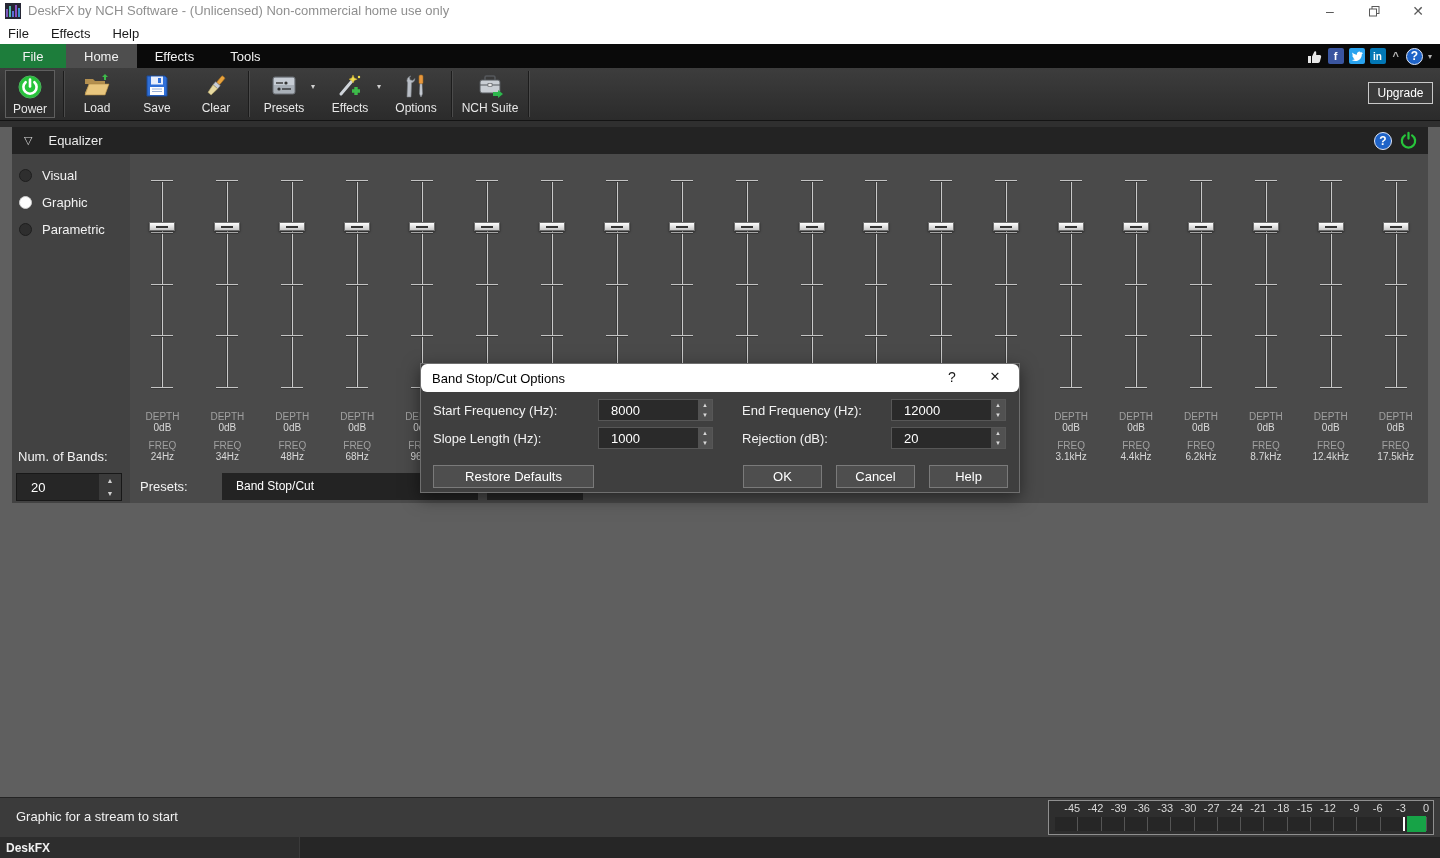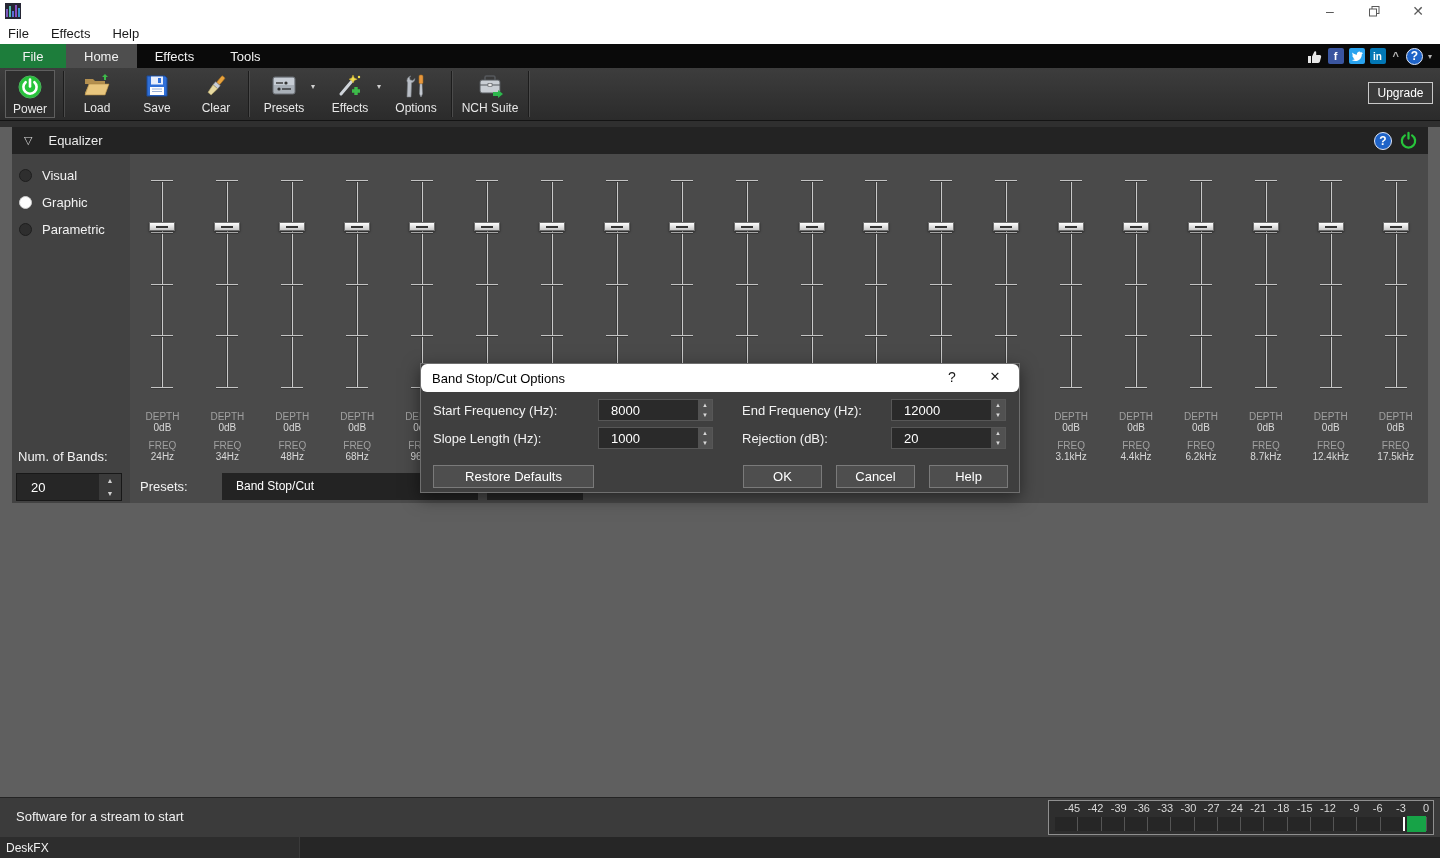--- a/index.html
+++ b/index.html
@@ -130,38 +130,39 @@
   .meter-labels { position:absolute; left:8px; top:1px; right:4px; height:13px; display:flex; }
   .meter-labels div { width:23.3px; text-align:right; font-size:11px; color:#d9d9d9; }
   .meter-bar { position:absolute; left:6px; right:6px; top:16px; height:14px; background:#222;
                display:flex; }
   .meter-seg { flex:1; background:#262626; border-right:1px solid #555; }
   .meter-peakline { position:absolute; right:22px; top:0; width:2px; height:14px; background:#ffffff; }
   .meter-green { position:absolute; right:1px; top:-1px; width:19px; height:16px; }
   .taskbar { position:absolute; left:0; top:837px; width:1440px; height:21px; background:#262626; }
   .task-item { position:absolute; left:0; top:0; width:300px; height:21px; background:#2d2d2d;
                border-right:1px solid #3a3a3a; display:flex; align-items:center; }
-  .task-item span { margin-left:6px; font-size:12px; color:#f0f0f0; }
+  .task-item span { margin-left:6px; font-size:12px; color:#f0f0f0;font-weight:bold; }
 
   svg { display:block; }
 </style>
 </head>
 <body>
 
 <div id="app">
 
   <div class="titlebar">
     <svg class="app-icon" viewBox="0 0 16 16">
       <rect width="16" height="16" fill="#262633"></rect>
       <rect x="1" y="6" width="2" height="8" fill="#7a5abf"></rect>
       <rect x="4" y="3" width="2" height="11" fill="#4fb9b0"></rect>
       <rect x="7" y="8" width="2" height="6" fill="#5a6fd8"></rect>
       <rect x="10" y="2" width="2" height="12" fill="#8a4fc0"></rect>
       <rect x="13" y="5" width="2" height="9" fill="#3f8fd0"></rect>
     </svg>
+    <div class="win-title">DeskFX by NCH Software - (Unlicensed) Non-commercial home use only</div>
     <div class="win-controls">
       <div class="win-btn">–</div>
       <div class="win-btn">
         <svg width="11" height="11" viewBox="0 0 11 11">
           <rect x="3" y="0.5" width="7" height="7" fill="none" stroke="#5a5a5a"></rect>
           <rect x="0.5" y="3" width="7" height="7" fill="#fff" stroke="#5a5a5a"></rect>
         </svg>
       </div>
       <div class="win-btn">✕</div>
     </div>
@@ -652,21 +653,21 @@
         </div>
     </div>
 
     <div class="dlg-btn" style="left:12px; top:101px; width:161px;">Restore Defaults</div>
     <div class="dlg-btn" style="left:322px; top:101px; width:79px;">OK</div>
     <div class="dlg-btn" style="left:415px; top:101px; width:79px;">Cancel</div>
     <div class="dlg-btn" style="left:508px; top:101px; width:79px;">Help</div>
   </div>
 
   <div class="statusbar">
-    <div class="status-msg">Software for a stream to start</div>
+    <div class="status-msg">Graphic for a stream to start</div>
     <div class="meter">
       <div class="meter-labels" id="meter-labels">
           <div>-45</div>
           <div>-42</div>
           <div>-39</div>
           <div>-36</div>
           <div>-33</div>
           <div>-30</div>
           <div>-27</div>
           <div>-24</div>

